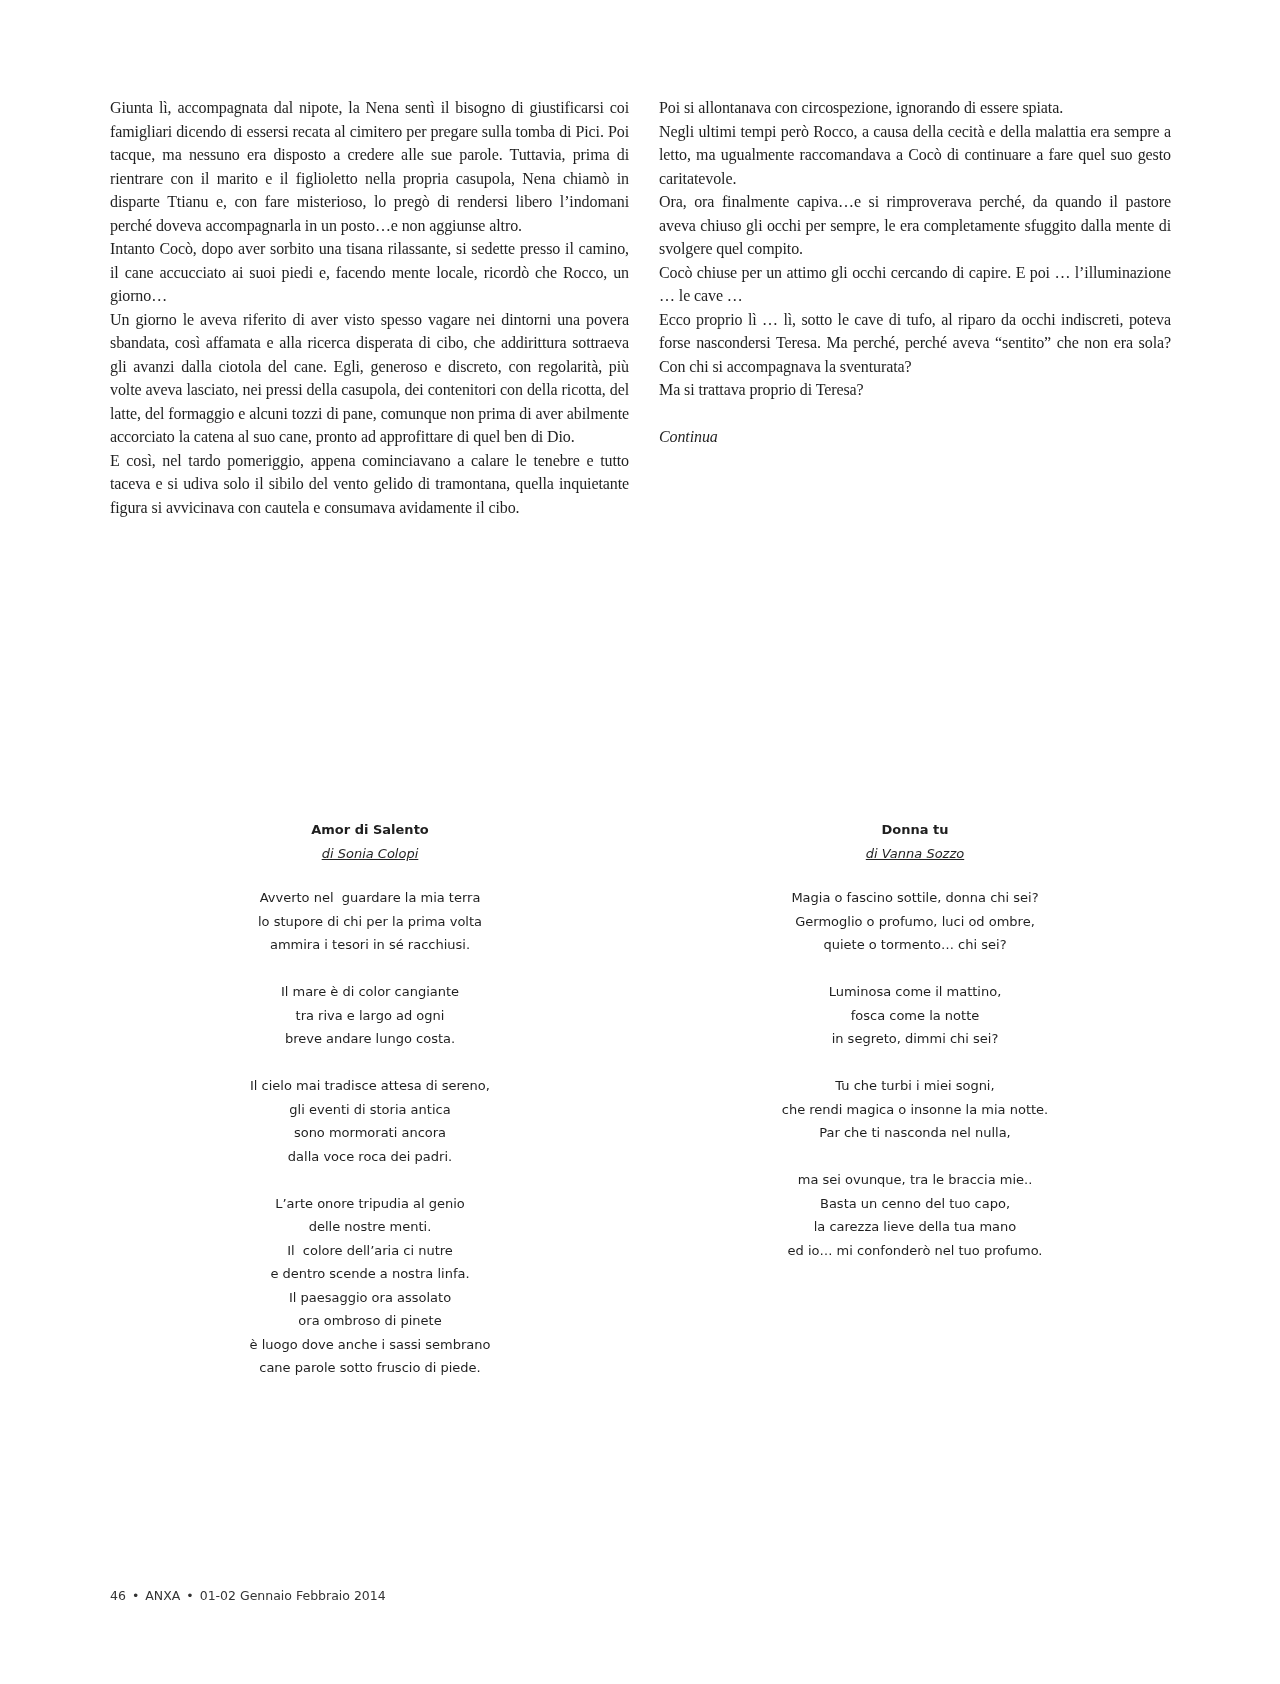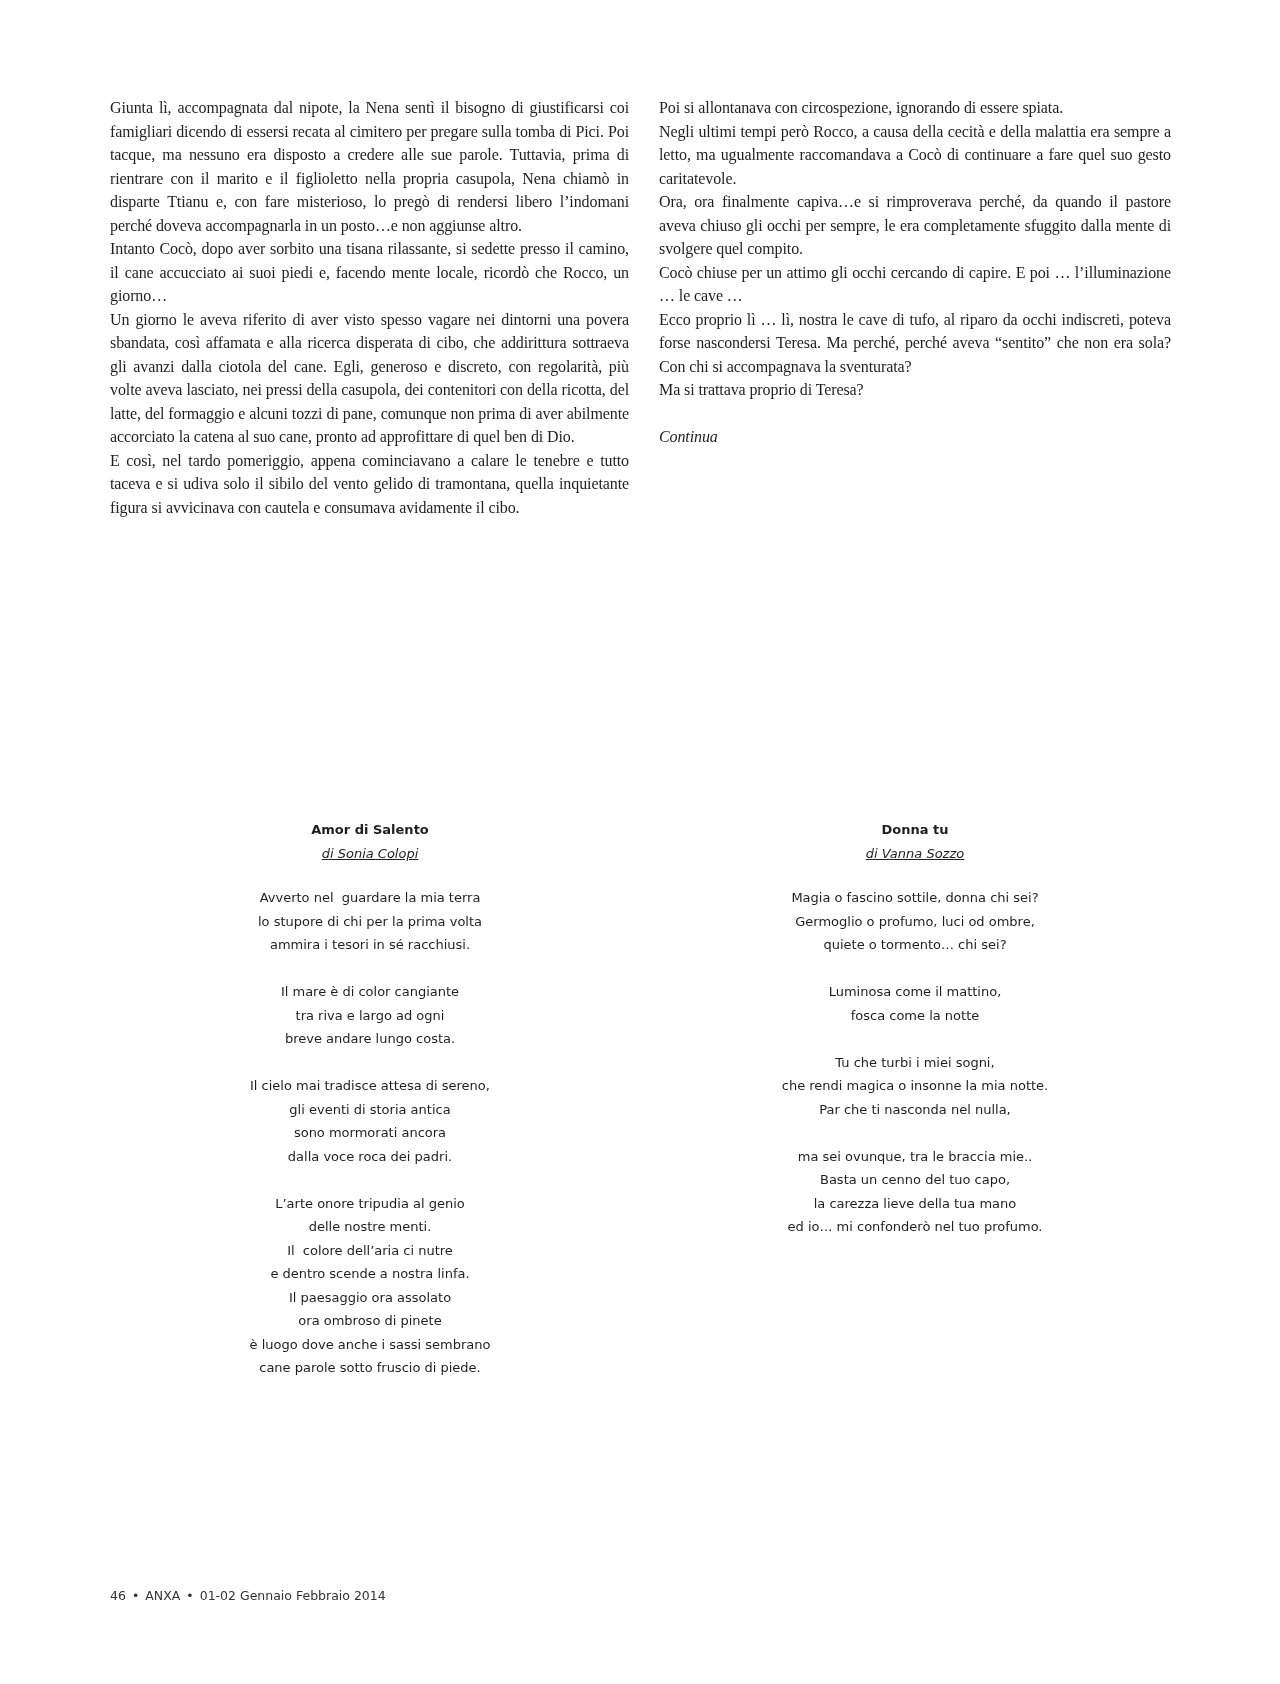--- a/index.html
+++ b/index.html
@@ -53,21 +53,21 @@
   <p>Intanto Cocò, dopo aver sorbito una tisana rilassante, si sedette presso il camino, il cane accucciato ai suoi piedi e, facendo mente locale, ricordò che Rocco, un giorno…</p>
   <p>Un giorno le aveva riferito di aver visto spesso vagare nei dintorni una povera sbandata, così affamata e alla ricerca disperata di cibo, che addirittura sottraeva gli avanzi dalla ciotola del cane. Egli, generoso e discreto, con regolarità, più volte aveva lasciato, nei pressi della casupola, dei con­tenitori con della ricotta, del latte, del formaggio e alcuni tozzi di pane, comunque non prima di aver abilmente accorciato la catena al suo cane, pronto ad approfittare di quel ben di Dio.</p>
   <p>E così, nel tardo pomeriggio, appena cominciavano a cala­re le tenebre e tutto taceva e si udiva solo il sibilo del vento gelido di tramontana, quella inquietante figura si avvicinava con cautela e consumava avidamente il cibo.</p>
 </div>
 
 <div id="col-right" class="col">
   <p>Poi si allontanava con circospezione, ignorando di essere spiata.</p>
   <p>Negli ultimi tempi però Rocco, a causa della cecità e della malattia era sempre a letto, ma ugualmente raccomanda­va a Cocò di continuare a fare quel suo gesto caritatevole.</p>
   <p>Ora, ora finalmente capiva…e si rimproverava perché, da quando il pastore aveva chiuso gli occhi per sempre, le era completamente sfuggito dalla mente di svolgere quel compito.</p>
   <p>Cocò chiuse per un attimo gli occhi cercando di capire. E poi … l’illuminazione … le cave …</p>
-  <p>Ecco proprio lì … lì, nostra le cave di tufo, al  riparo da occhi indiscreti, poteva forse nascondersi Teresa. Ma perché, perché aveva “sentito” che non era sola? Con chi si accom­pagnava la sventurata?</p>
+  <p>Ecco proprio lì … lì, sotto le cave di tufo, al  riparo da occhi indiscreti, poteva forse nascondersi Teresa. Ma perché, perché aveva “sentito” che non era sola? Con chi si accom­pagnava la sventurata?</p>
   <p>Ma si trattava proprio di Teresa?</p>
   <p class="continua">Continua</p>
 </div>
 
 <div id="poem-left" class="poem">
   <div class="poem-title">Amor di Salento</div>
   <div class="poem-author">di Sonia Colopi</div>
   <div class="stanza">
     <span class="verse">Avverto nel  guardare la mia terra</span>
     <span class="verse">lo stupore di chi per la prima volta</span>
@@ -100,20 +100,21 @@
   <div class="poem-title">Donna tu</div>
   <div class="poem-author">di Vanna Sozzo</div>
   <div class="stanza">
     <span class="verse">Magia o fascino sottile, donna chi sei?</span>
     <span class="verse">Germoglio o profumo, luci od ombre,</span>
     <span class="verse">quiete o tormento… chi sei?</span>
   </div>
   <div class="stanza">
     <span class="verse">Luminosa come il mattino,</span>
     <span class="verse">fosca come la notte</span>
+    <span class="verse">in segreto, dimmi chi sei?</span>
   </div>
   <div class="stanza">
     <span class="verse">Tu che turbi i miei sogni,</span>
     <span class="verse">che rendi magica o insonne la mia notte.</span>
     <span class="verse">Par che ti nasconda nel nulla,</span>
   </div>
   <div class="stanza">
     <span class="verse">ma sei ovunque, tra le braccia mie..</span>
     <span class="verse">Basta un cenno del tuo capo,</span>
     <span class="verse">la carezza lieve della tua mano</span>

